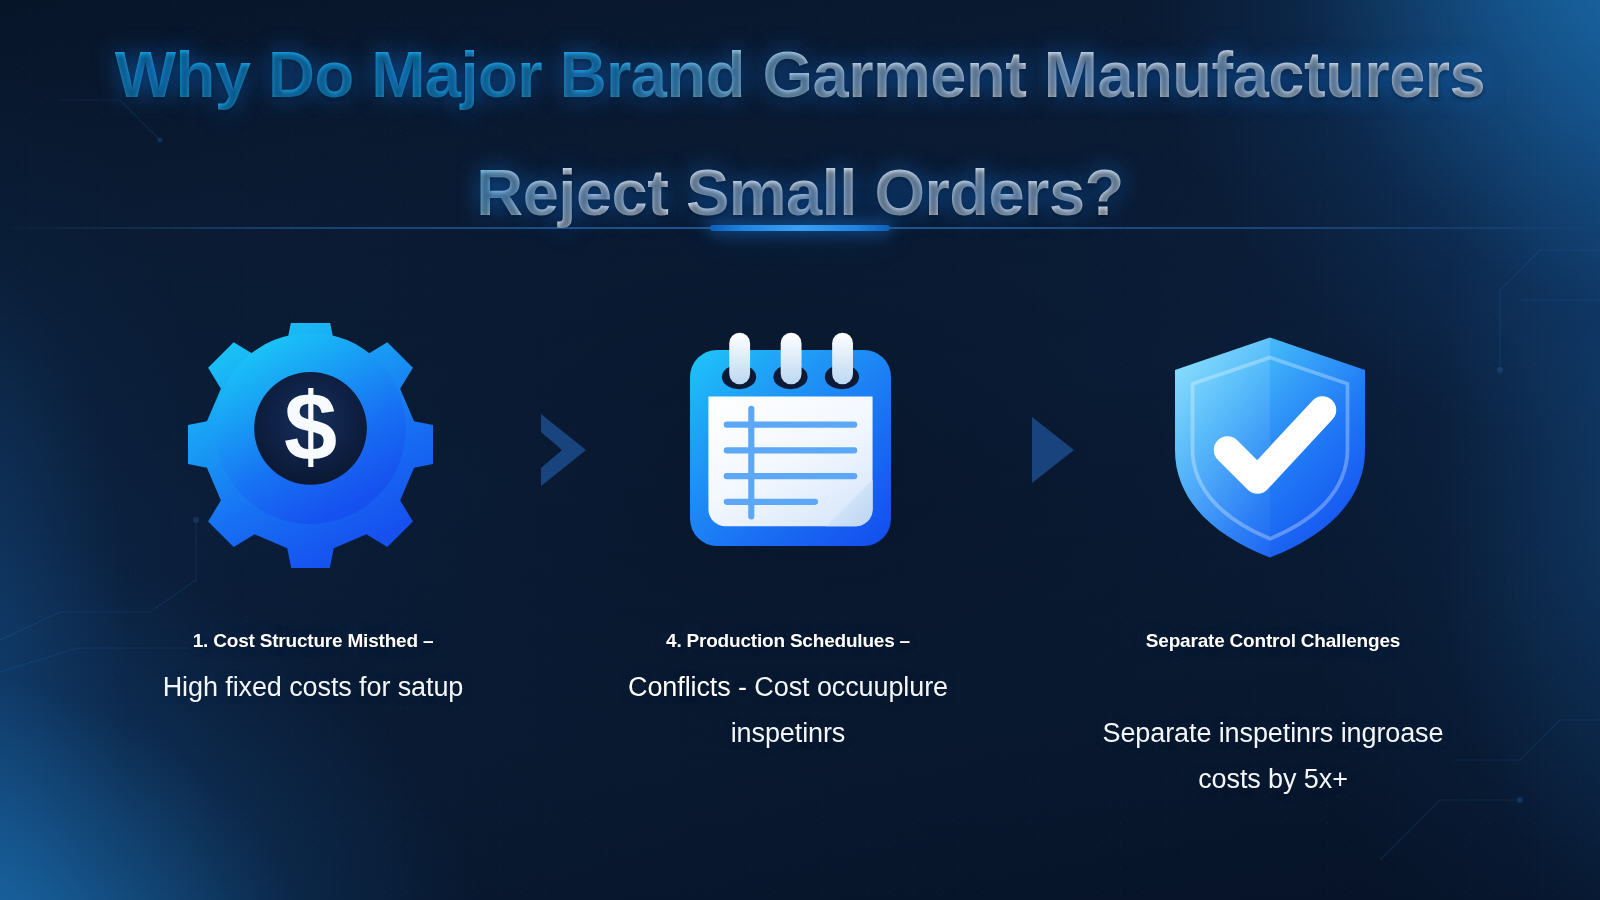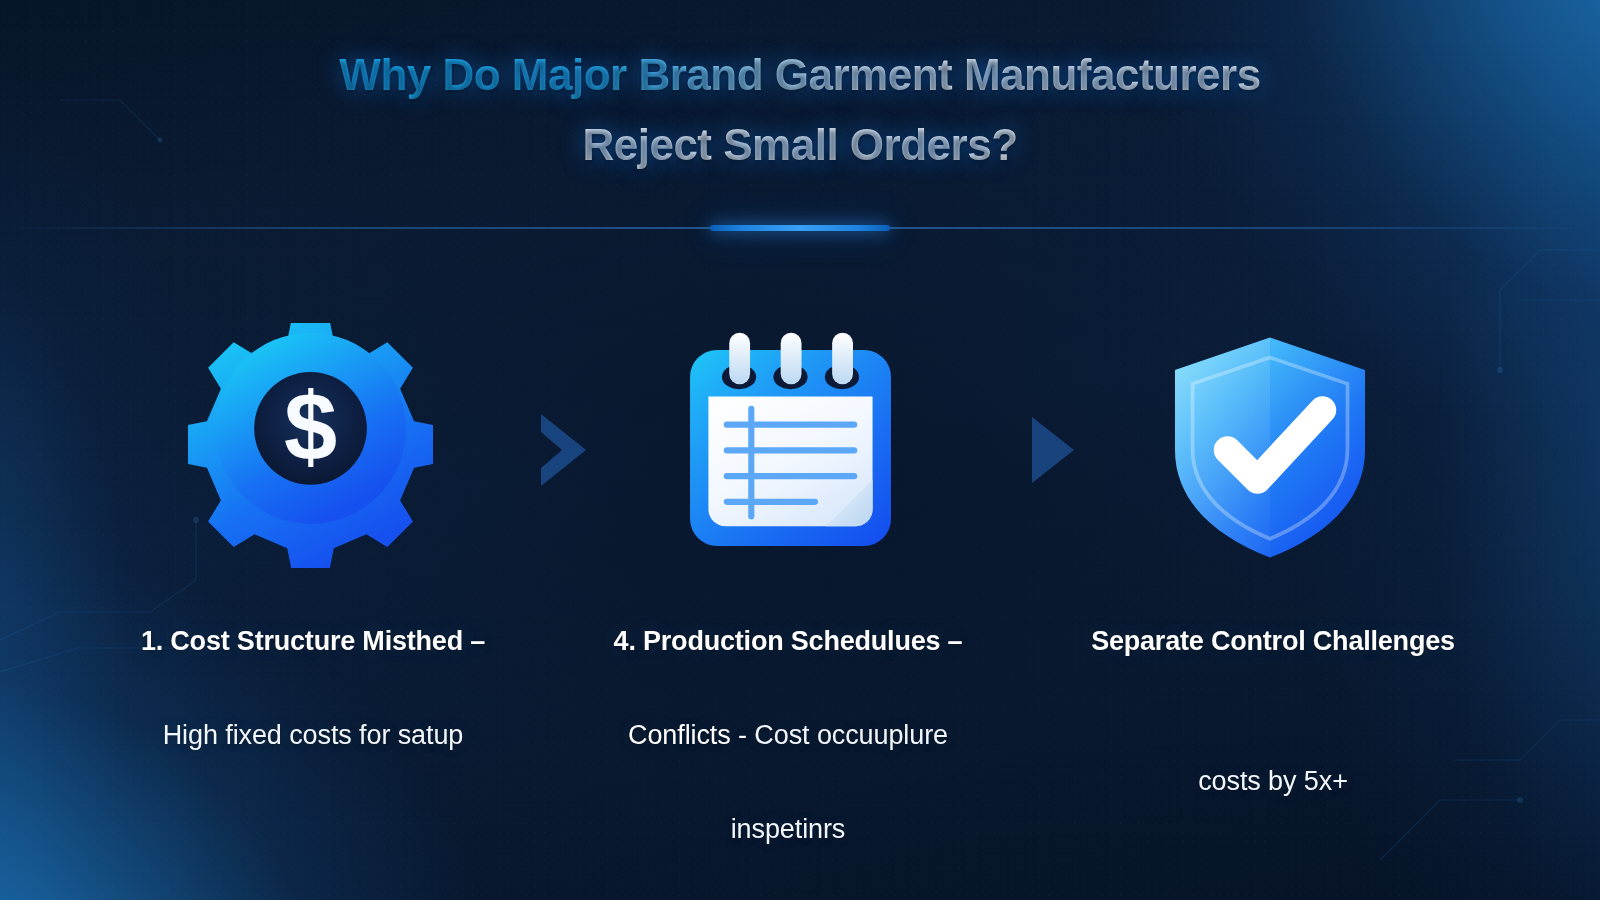--- a/index.html
+++ b/index.html
@@ -60,21 +60,21 @@
   
   .title-block {
     position: absolute;
     top: 40px;
     left: 0;
     width: 1600px;
     text-align: center;
   }
   .title-line {
     font-weight: bold;
-    font-size: 44px;
+    font-size: 65px;
     line-height: 70px;
     letter-spacing: -0.5px;
     white-space: nowrap;
     text-shadow: 0 0 22px rgba(20,110,210,0.70), 0 2px 5px rgba(0,0,0,0.55);
   }
   .title-line-1 {
     background: linear-gradient(100deg,
       #16b4f8 0%, #1bb8f9 26%, #2bbcf9 38%,
       #a9e3fc 46%, #f2fbff 52%, #ffffff 60%, #ffffff 100%);
     -webkit-background-clip: text;
@@ -82,20 +82,21 @@
     color: transparent;
     -webkit-text-fill-color: transparent;
   }
   .title-line-2 {
     background: linear-gradient(100deg,
       #16b4f8 0%, #1cb7f9 18%, #2ebdfa 27%,
       #bfeafd 31%, #ffffff 36%, #ffffff 100%);
     -webkit-background-clip: text;
     background-clip: text;
     color: transparent;
+    margin-top: 48px;
     -webkit-text-fill-color: transparent;
   }
 
   .divider-wrap {
     position: absolute;
     top: 222px;
     left: 0;
     width: 1600px;
     height: 12px;
   }
@@ -163,35 +164,34 @@
     position: absolute;
     top: 0;
     width: 470px;
     text-align: center;
   }
   .col-1 { left: 78px; }
   .col-2 { left: 553px; }
   .col-3 { left: 1038px; }
 
   .col-head {
-    font-size: 27px;
+    font-size: 19px;
     font-weight: bold;
     color: #ffffff;
     line-height: 46px;
     letter-spacing: -0.2px;
     text-shadow: 0 1px 6px rgba(0,0,0,0.55), 0 0 16px rgba(110,180,255,0.22);
   }
   .col-body {
     font-size: 27px;
     font-weight: 400;
     color: #f2f7fd;
     line-height: 46px;
     letter-spacing: -0.1px;
     text-shadow: 0 1px 6px rgba(0,0,0,0.5), 0 0 14px rgba(110,180,255,0.18);
-    margin-top: 48px;
   }
   .col-body .lead {
     font-weight: normal;
     color: #ffffff;
   }
   .spacer-line { height: 46px; }
 </style>
 </head>
 <body>
 
@@ -362,18 +362,19 @@
       <div class="col-body">
         <span class="lead">Conflicts -</span>
         <span>Cost occuuplure</span>
       </div>
       <div class="col-body">inspetinrs</div>
     </div>
 
     <div class="col col-3">
       <div class="col-head">Separate Control Challenges</div>
       <div class="spacer-line"></div>
+      <div class="col-body">Separate inspetinrs ingroase</div>
       <div class="col-body">costs by 5x+</div>
     </div>
 
   </div>
 
 </div>
 
 </body></html>

